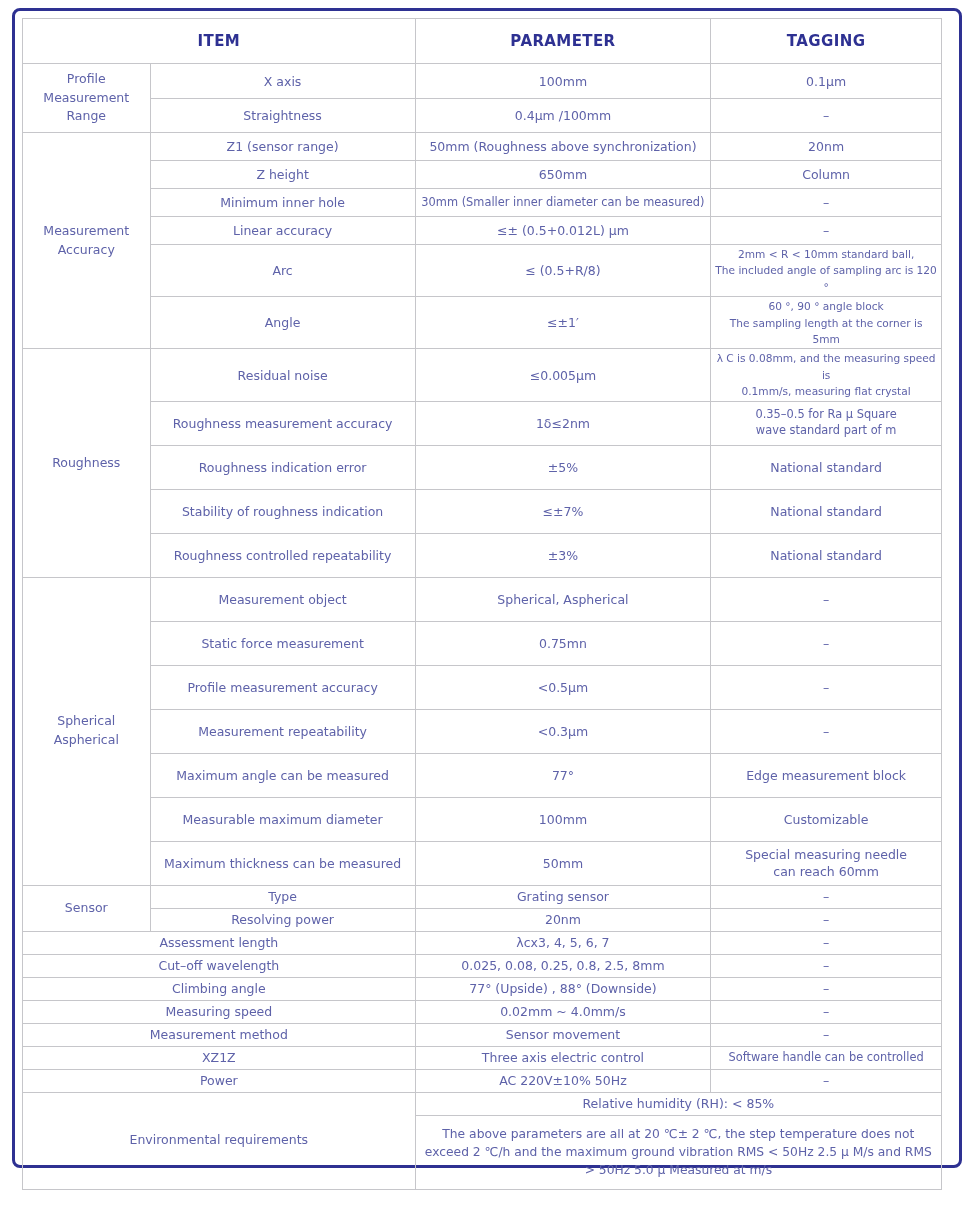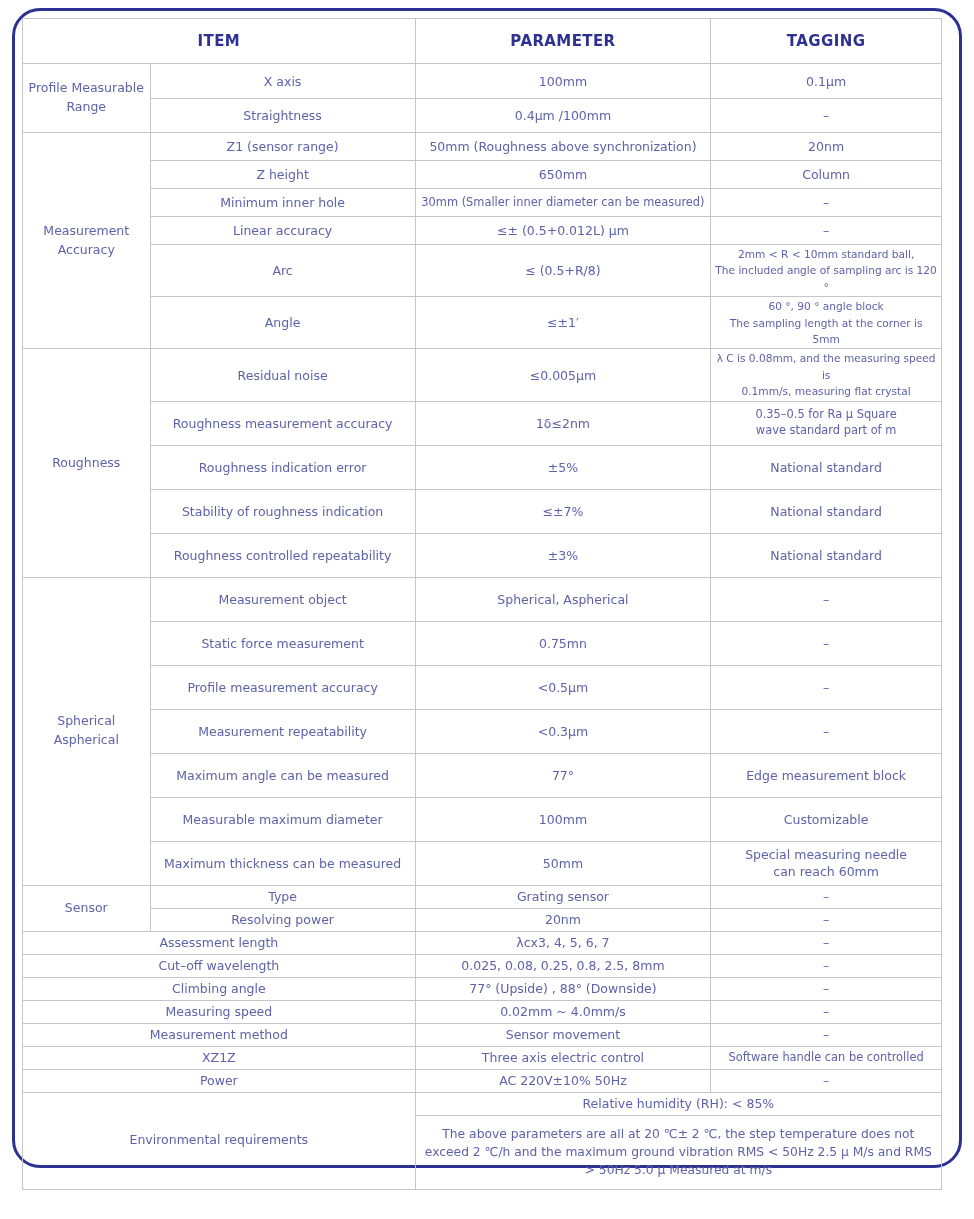--- a/index.html
+++ b/index.html
@@ -2,21 +2,21 @@
 <html><head>
 <meta charset="utf-8">
 <style>
   html,body { margin:0; padding:0; }
   body {
     width:974px; height:1219px; background:#ffffff; position:relative;
     font-family:"DejaVu Sans", sans-serif;
   }
   .panel {
     position:absolute; left:12px; top:8px; width:950px; height:1160px;
-    box-sizing:border-box; border:3px solid #2e3192; border-radius:28px;
+    box-sizing:border-box; border:3px solid #2e3192; border-radius:8px;
     padding:7px 17px 6px 7px; background:#ffffff;
   }
   table.spec {
     width:100%; border-collapse:collapse; table-layout:fixed;
     color:#5e62a9; font-size:12.5px;
   }
   col.c1 { width:126px; }
   col.c2 { width:262px; }
   col.c3 { width:292px; }
   col.c4 { width:228px; }
@@ -53,21 +53,21 @@
     <thead>
       <tr class="h45">
         <th colspan="2">ITEM</th>
         <th>PARAMETER</th>
         <th>TAGGING</th>
       </tr>
     </thead>
     <tbody>
 
       <tr class="h35">
-        <td rowspan="2" class="group">Profile Measurable Range</td>
+        <td rowspan="2" class="group">Profile Measurement Range</td>
         <td>X axis</td>
         <td>100mm</td>
         <td>0.1μm</td>
       </tr>
       <tr class="h34">
         <td>Straightness</td>
         <td>0.4μm /100mm</td>
         <td>–</td>
       </tr>
 

